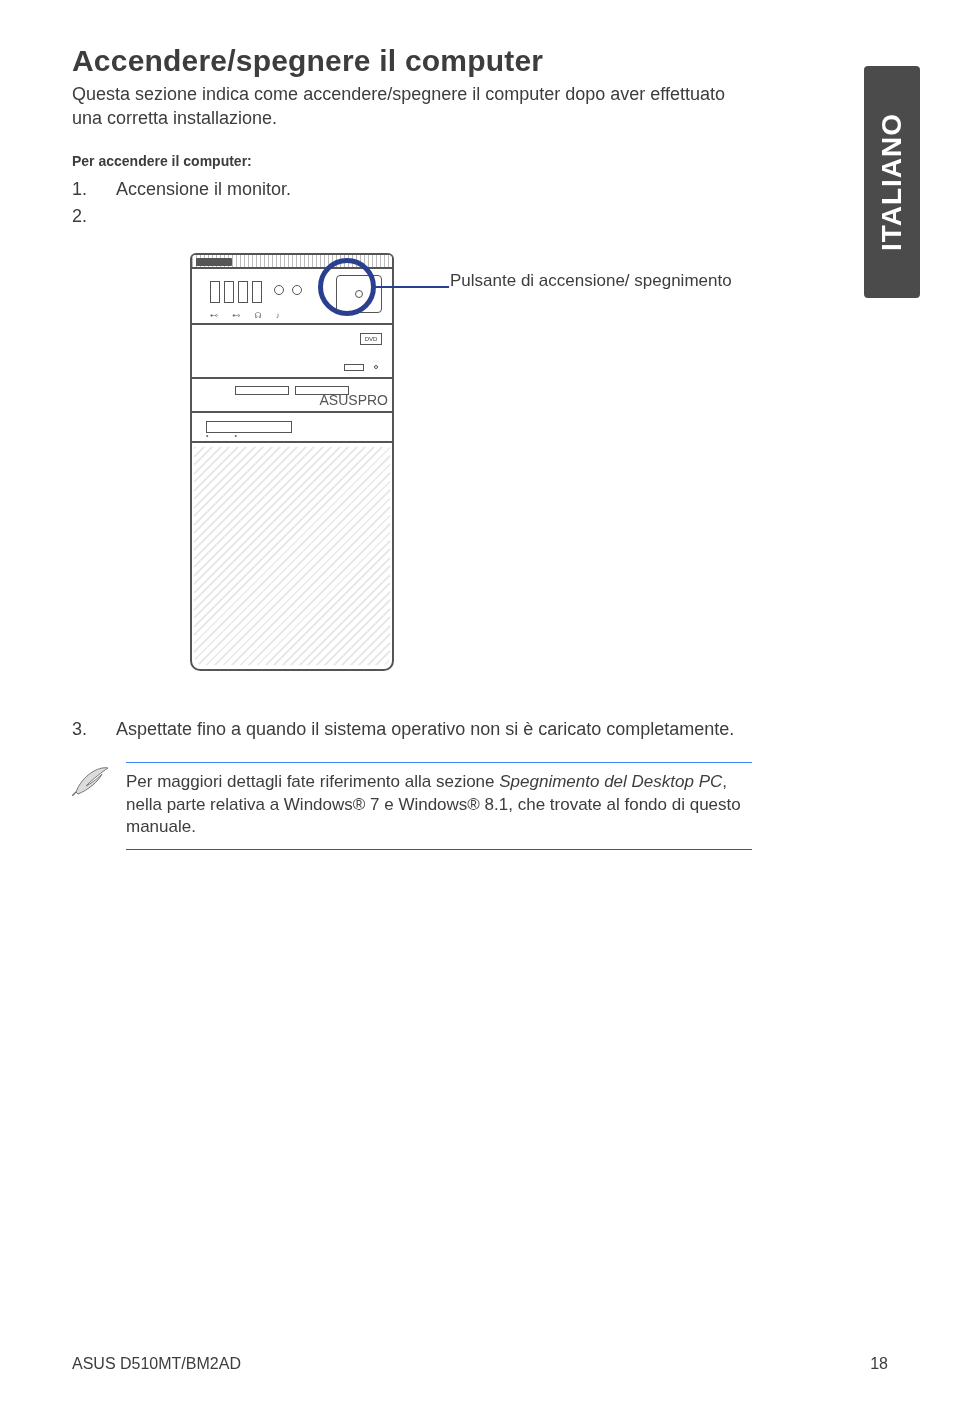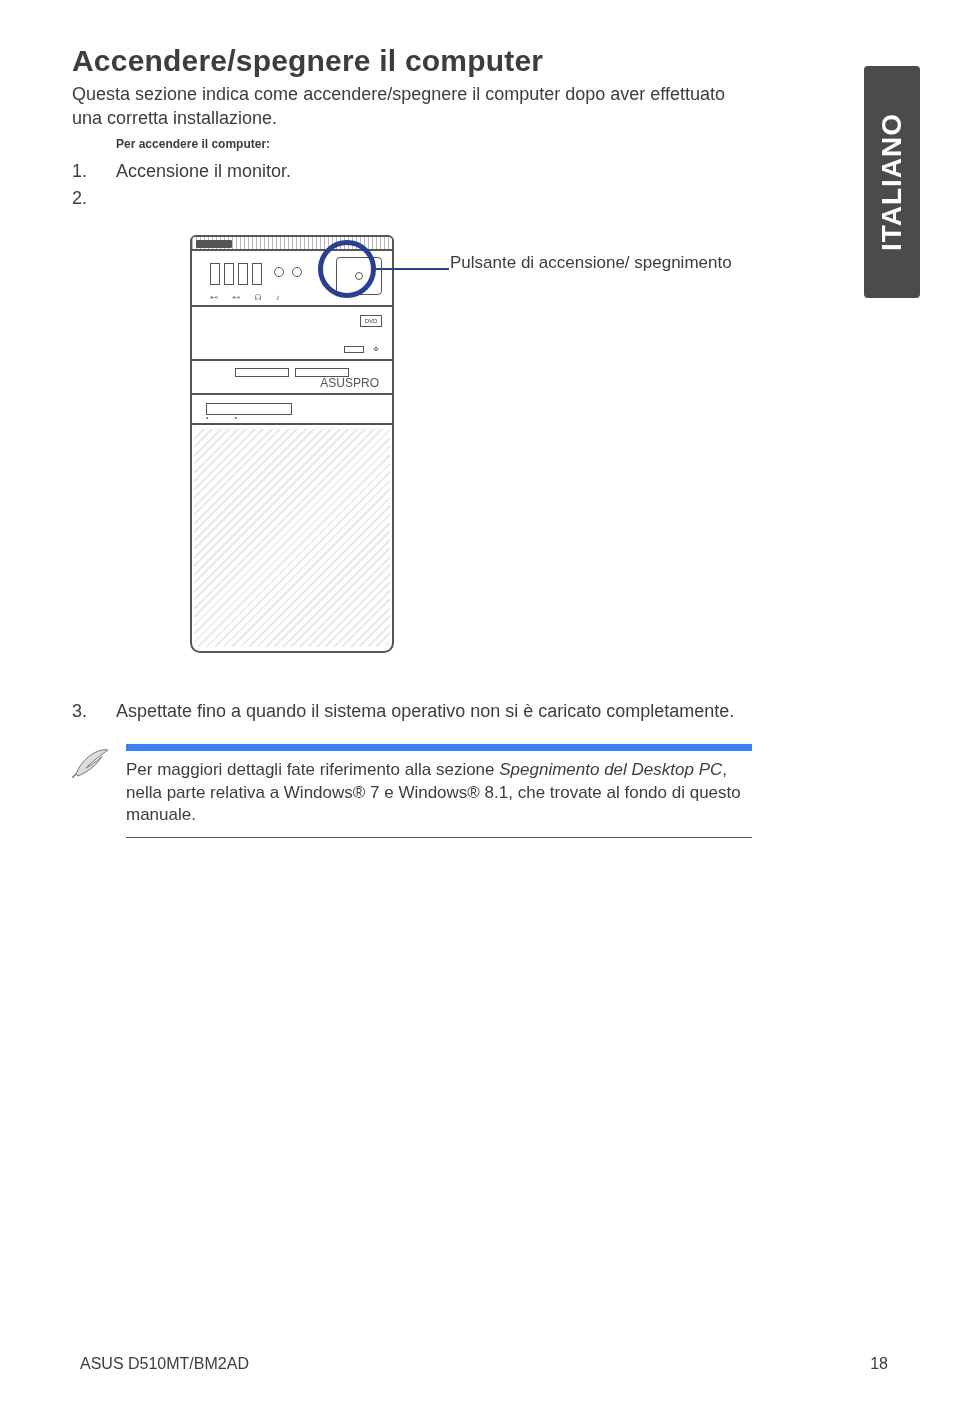--- a/index.html
+++ b/index.html
@@ -1,54 +1,54 @@
 <!DOCTYPE html>
 <html><head>
 <meta charset="utf-8">
 <style>
   * { box-sizing: border-box; margin: 0; padding: 0; }
   html, body { width: 960px; height: 1417px; background: #fff; font-family: Arial, Helvetica, sans-serif; color: #3d3d3d; }
   .page { position: relative; width: 960px; height: 1417px; padding: 44px 72px 0 72px; }
   .content { width: 680px; }
   h1 { font-size: 30px; font-weight: bold; color: #3d3d3d; margin-bottom: 4px; letter-spacing: 0.2px; }
-  .intro { font-size: 18px; line-height: 1.35; margin-bottom: 6px; }
+  .intro { font-size: 18px; line-height: 1.35; margin-bottom: 22px; }
   h2 { font-size: 22px; font-weight: bold; margin-bottom: 8px; }
-  .sub { font-size: 12px; font-weight: bold; margin-bottom: 10px; margin-left: 44px; }
+  .sub { font-size: 14px; font-weight: bold; margin-bottom: 10px; }
   .ol-row { display: flex; font-size: 18px; margin-bottom: 6px; }
   .ol-num { width: 44px; }
   .tab { position: absolute; right: 40px; top: 66px; width: 56px; height: 232px; background: #4b4b4b; border-radius: 4px; display: flex; align-items: center; justify-content: center; }
   .tab-text { color: #fff; font-weight: bold; font-size: 28px; letter-spacing: 1px; transform: rotate(-90deg); white-space: nowrap; }
   .figure { position: relative; margin-top: 26px; margin-left: 118px; width: 560px; height: 430px; }
   .callout { position: absolute; left: 260px; top: 18px; font-size: 17px; font-weight: normal; line-height: 1.2; }
   .step3 { margin-top: 36px; }
   .note { margin-top: 22px; display: flex; align-items: flex-start; }
   .note-icon { width: 54px; flex-shrink: 0; padding-top: 2px; }
-  .note-body { flex: 1; border-top: 7px solid #3b82f6; border-bottom: 1px solid #555; padding: 8px 0 10px 0; font-size: 17px; line-height: 1.35; }
+  .note-body { flex: 1; border-top: 1px solid #3b82f6; border-bottom: 1px solid #555; padding: 8px 0 10px 0; font-size: 17px; line-height: 1.35; }
   .note-body .ital { font-style: italic; }
-  .footer { position: absolute; left: 80px; right: 72px; bottom: 44px; display: flex; justify-content: space-between; font-size: 16px; color: #3d3d3d; }
+  .footer { position: absolute; left: 72px; right: 72px; bottom: 44px; display: flex; justify-content: space-between; font-size: 16px; color: #3d3d3d; }
   
   .case { position: absolute; left: 0; top: 0; width: 204px; height: 418px; border: 2px solid #555; border-radius: 6px 6px 10px 10px; background: #fff; }
   .case-top { height: 14px; border-bottom: 2px solid #555; border-radius: 4px 4px 0 0; position: relative; background: repeating-linear-gradient(90deg,#bbb 0,#bbb 1px,#fff 1px,#fff 4px); }
   .case-top::before { content:""; position:absolute; left:4px; top:3px; width:36px; height:8px; background:#555; border-radius:1px; }
   .io-band { height: 56px; border-bottom: 2px solid #555; position: relative; background: #fff; }
   .usb-cluster { position: absolute; left: 18px; top: 12px; display: flex; gap: 4px; }
   .usb { width: 10px; height: 22px; border: 1.5px solid #555; }
   .jack { position: absolute; top: 16px; width: 10px; height: 10px; border: 1.5px solid #555; border-radius: 50%; }
   .j1 { left: 82px; } .j2 { left: 100px; }
   .pwr-area { position: absolute; right: 10px; top: 6px; width: 46px; height: 38px; border: 1.5px solid #555; border-radius: 4px; background:#fff; }
   .pwr-btn { position: absolute; left: 50%; top: 50%; width: 8px; height: 8px; margin-left:-4px; margin-top:-4px; border: 1.5px solid #555; border-radius: 50%; }
   .io-icons { position:absolute; left:18px; bottom:3px; font-size:8px; color:#666; letter-spacing:6px; }
   .odd-bay { height: 54px; border-bottom: 2px solid #555; position: relative; }
   .odd-bay .dvd { position:absolute; right:10px; top:8px; width:22px; height:12px; border:1.5px solid #555; font-size:6px; line-height:10px; text-align:center; }
   .odd-bay .hole { position:absolute; right:14px; bottom:8px; width:4px; height:4px; border:1px solid #555; border-radius:50%; }
   .odd-bay .eject { position:absolute; right:28px; bottom:6px; width:20px; height:7px; border:1px solid #555; }
   .brand-band { height: 34px; border-bottom: 2px solid #555; position:relative; }
   .brand-band .h1b { position:absolute; left:50%; top:7px; width:54px; height:9px; margin-left:-57px; border:1.2px solid #555; }
   .brand-band .h2b { position:absolute; left:50%; top:7px; width:54px; height:9px; margin-left:3px; border:1.2px solid #555; }
-  .brand-band .txt { position:absolute; right:13px; bottom:3px; font-size:12px; color:#555; }
+  .brand-band .txt { position:absolute; right:4px; bottom:3px; font-size:14px; color:#555; }
   .slot-band { height: 30px; border-bottom: 2px solid #555; position:relative; }
   .slot-band .slot { position:absolute; left:14px; top:8px; width:86px; height:12px; border:1.2px solid #555; }
   .slot-band .dots { position:absolute; left:14px; bottom:2px; font-size:7px; color:#666; letter-spacing:12px; }
   .grille { position: absolute; left: 2px; right: 2px; top: 192px; bottom: 4px; background: repeating-linear-gradient(135deg,#e9e9e9 0,#e9e9e9 2px,#fff 2px,#fff 6px); border-radius: 0 0 8px 8px; }
   
   .ring { position:absolute; left:128px; top:5px; width:58px; height:58px; border:5px solid #2a3f8f; border-radius:50%; pointer-events:none; }
   .leader { position:absolute; left:183px; top:33px; width:76px; height:2px; background:#2a3f8f; }
 </style>
 </head>
 <body>

